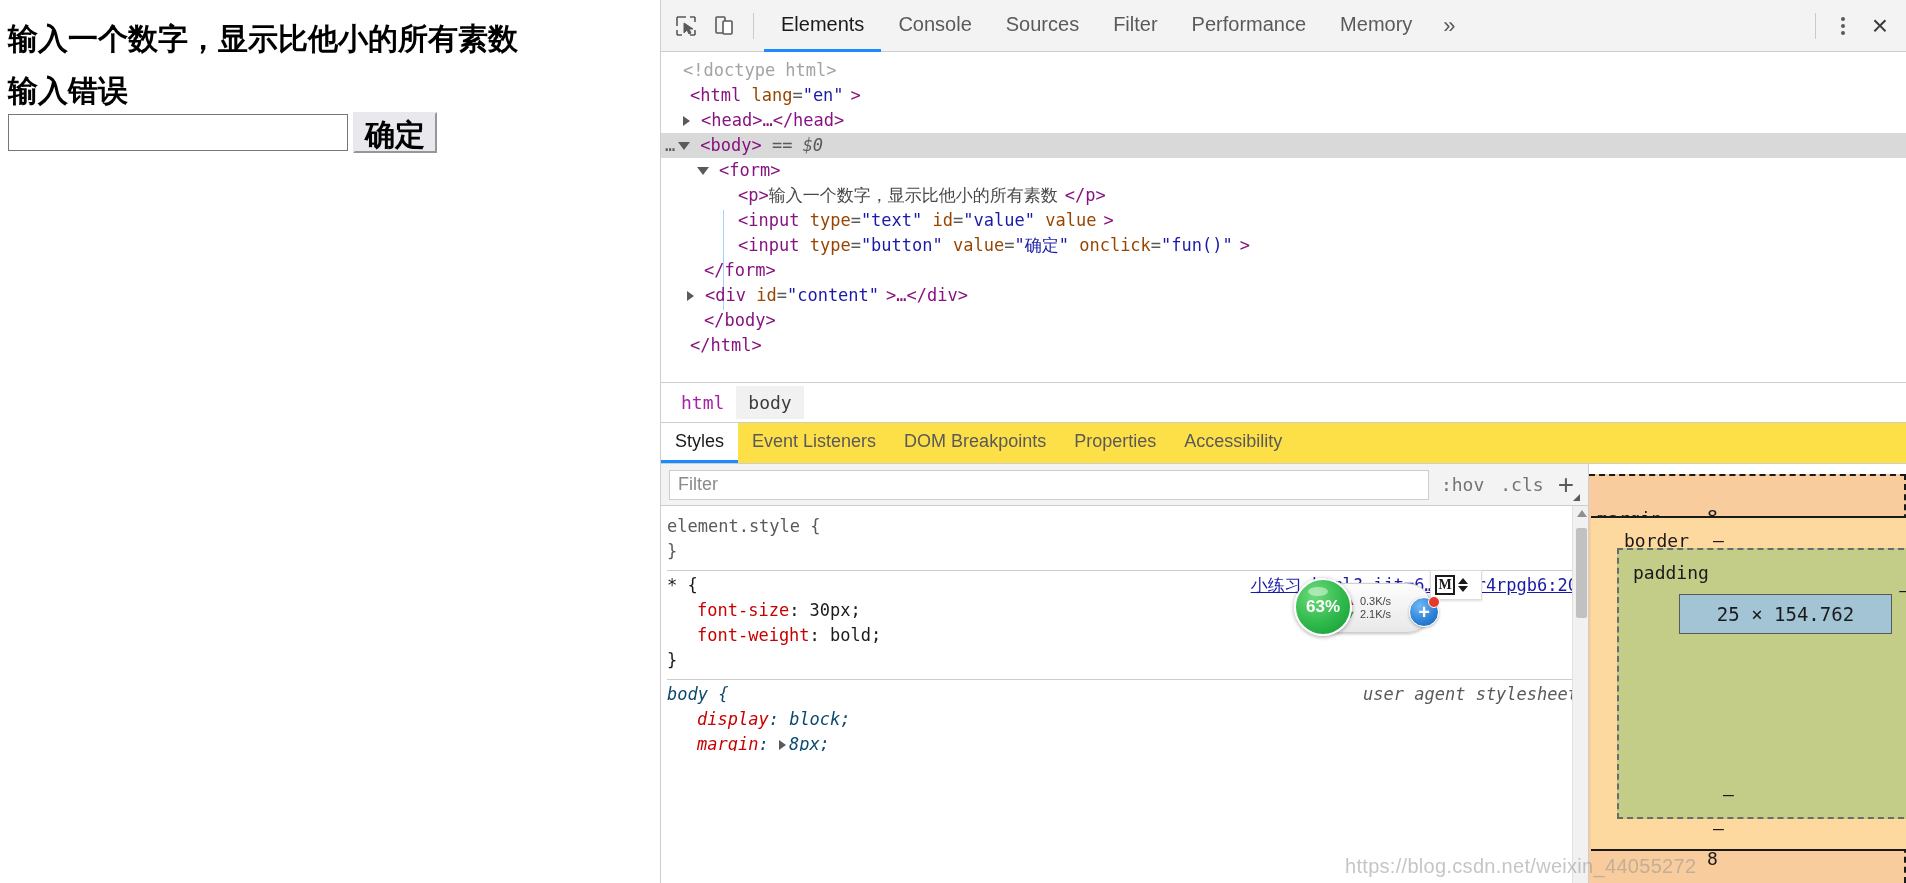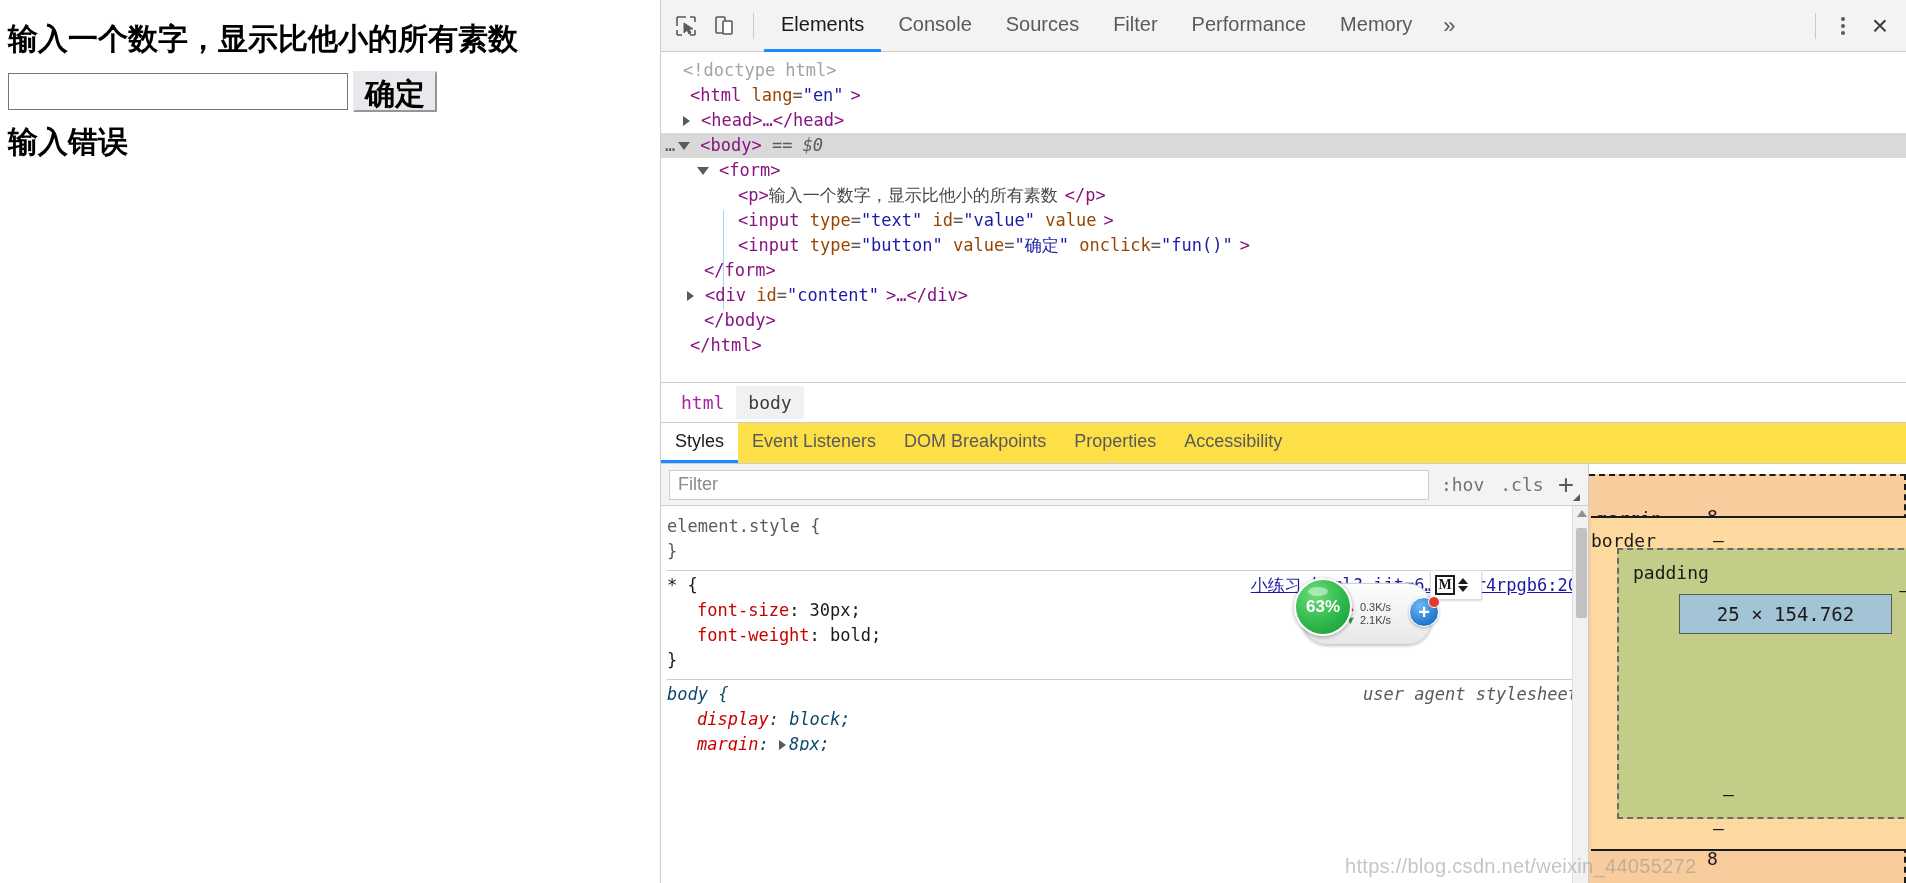--- a/index.html
+++ b/index.html
@@ -189,21 +189,21 @@
   #bm-content{
     position:absolute; left:60px; right:20px; top:44px; height:40px;
     background:#a3c4d4; border:1px solid #5a5a5a;
     display:flex; align-items:center; justify-content:center;
     font-size:19px; color:#1a1a1a;
   }
   .dash{ font-size:18px; color:#1a1a1a; }
 
   
   #speed-widget{
-    position:absolute; left:1302px; top:583px; width:130px; height:62px;
+    position:absolute; left:1302px; top:583px; width:130px; height:50px;
     background:linear-gradient(#fdfdfd,#e8e8e8);
     border:1px solid #cfcfcf; border-radius:25px;
     display:flex; align-items:center; padding-left:42px; gap:4px;
     box-shadow:0 1px 3px rgba(0,0,0,.25);
   }
   #speed-badge{
     position:absolute; left:1294px; top:578px; width:58px; height:58px; border-radius:50%;
     background:radial-gradient(circle at 35% 28%, #6ddc7a 0%, #2fb84b 55%, #139a33 100%);
     border:2px solid #fff; box-shadow:0 1px 4px rgba(0,0,0,.35);
     display:flex; align-items:center; justify-content:center;
@@ -245,25 +245,25 @@
     color:rgba(150,150,150,.55); font-family:"Liberation Sans", sans-serif;
     letter-spacing:.3px; white-space:nowrap;
   }
   .clipped{ overflow:hidden; }
 </style>
 </head>
 <body>
 
 <div id="page-pane">
   <div id="page-title">输入一个数字，显示比他小的所有素数</div>
+  <div id="content-msg">输入错误</div>
   <div id="page-form-row">
     <input id="value-input" type="text" placeholder="" style="">
     <button id="confirm-button">确定</button>
   </div>
-  <div id="content-msg">输入错误</div>
 </div>
 
 <div id="devtools">
 
   <div id="dt-toolbar">
     <div class="tb-icon">
       <svg width="22" height="22" viewBox="0 0 22 22" fill="none" stroke="#5a5a5a" stroke-width="1.6">
         <path d="M2 2 h9 M2 2 v9 M20 2 h-5 M20 2 v5 M2 20 h5 M2 20 v-5 M20 20 h-5 M20 20 v-5"></path>
         <path d="M9 8 L9 18 L12 15 L14 19 L16 18 L14 14 L18 14 Z" fill="#5a5a5a" stroke="#5a5a5a" stroke-width="1"></path>
       </svg>
@@ -413,21 +413,21 @@
       </div>
     </div>
 
     <div id="box-pane">
       <div id="bm-margin">
         <span class="bm-label" style="left:16px; top:32px;">margin</span>
         <span class="bm-label" style="left:126px; top:30px;">8</span>
         <span class="bm-label" style="left:126px; bottom:22px;">8</span>
 
         <div id="bm-border">
-          <span class="bm-label" style="left:0; top:12px;">border</span>
+          <span class="bm-label" style="left:33px; top:12px;">border</span>
           <span class="bm-label" style="left:122px; top:12px;">–</span>
           <span class="bm-label" style="left:122px; bottom:10px;">–</span>
 
           <div id="bm-padding">
             <span class="bm-label" style="left:14px; top:12px;">padding</span>
             <span class="bm-label" style="left:104px; bottom:12px;">–</span>
 
             <div id="bm-content">25 × 154.762</div>
 
           </div>

